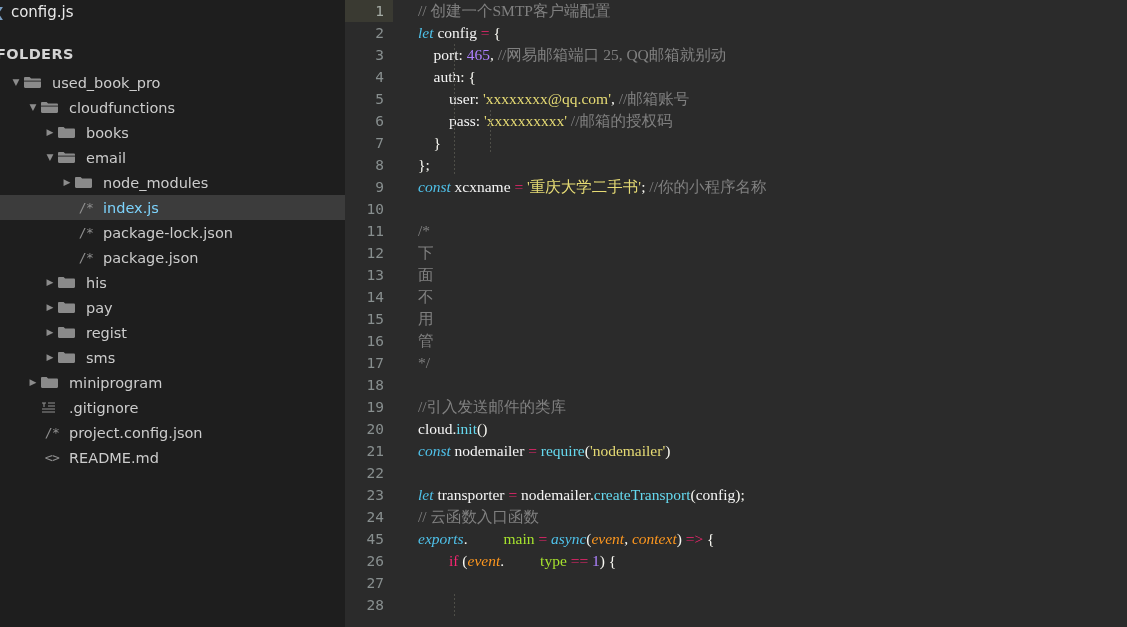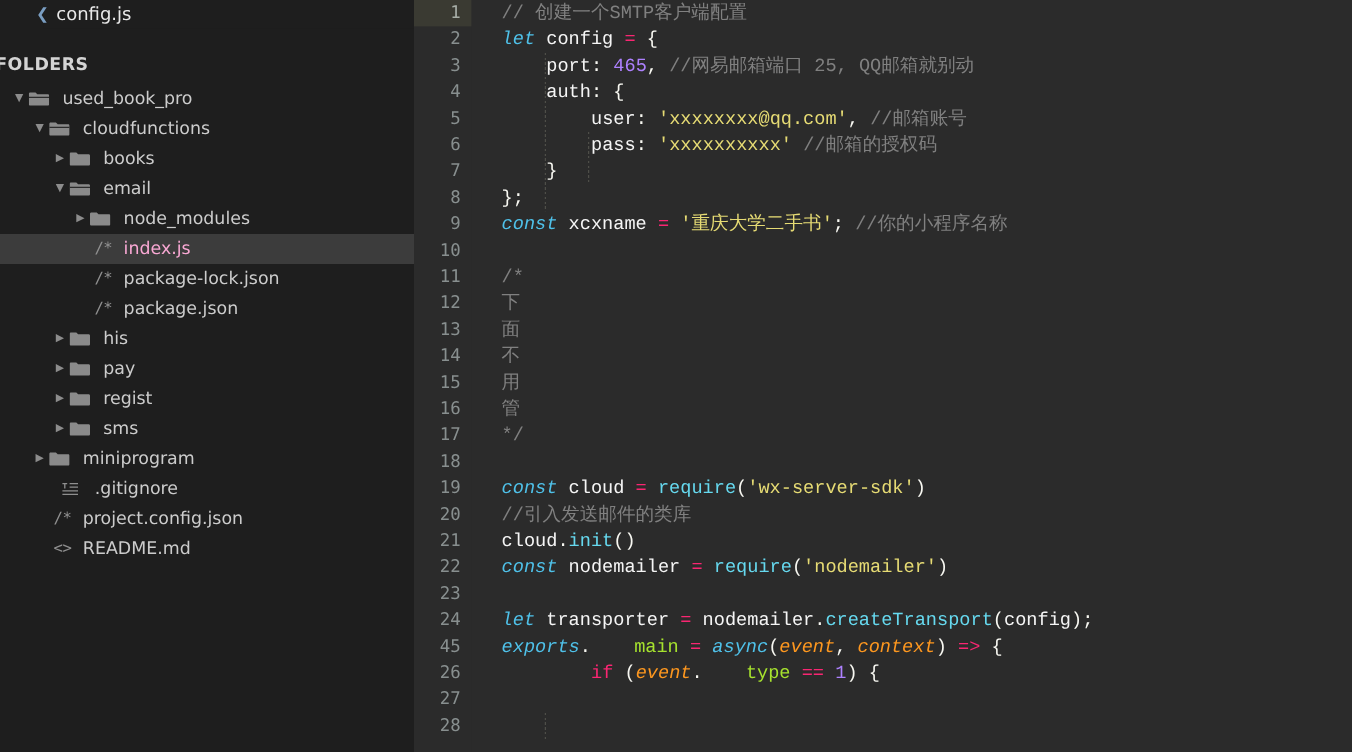--- a/index.html
+++ b/index.html
@@ -18,21 +18,20 @@
 
   
   #sidebar {
     width: 345px;
     height: 626px;
     background: #1e1e1e;
     color: #cfcfcf;
     position: relative;
     flex: 0 0 345px;
     overflow: hidden;
-    padding-left: 36px;
   }
   .tabbar {
     height: 24px;
     display: flex;
     align-items: center;
     padding-left: 0px;
     background: #1e1e1e;
   }
   .tab-active {
     display: flex;
@@ -87,21 +86,21 @@
   .twisty.none { visibility: hidden; }
   .ficon {
     width: 22px;
     flex: 0 0 22px;
     display: inline-flex;
     align-items: center;
     justify-content: flex-start;
     margin-right: 6px;
   }
   .label { color: #ccc; }
-  .row.selected .label { color: #f9a8d4; text-align: right; }
+  .row.selected .label { color: #7dd3fc; text-align: right; }
 
   
   .folder-svg { display:block; }
 
   .textglyph {
     font-family: "DejaVu Sans Mono", monospace;
     font-size: 13px;
     color: #8f8f8f;
     width: 22px;
     flex: 0 0 22px;
@@ -140,21 +139,21 @@
   }
   #codearea {
     flex: 1 1 auto;
     position: relative;
     background: #2b2b2b;
     overflow: hidden;
   }
   .cline {
     height: 22px;
     line-height: 22px;
-    font-family: Liberation Mono, monospace;
+    font-family: Liberation Serif, serif;
     font-size: 15.5px;
     white-space: pre;
     color: #e6e6e6;
     padding-left: 25px;
     position: relative;
   }
   
   .guide {
     position: absolute;
     width: 1px;
@@ -293,21 +292,21 @@
         </div>
         <div class="row" style="padding-left: 25px;">
           <span class="twisty">▶</span>
           <span class="ficon">
             <svg class="folder-svg" width="17" height="13" viewBox="0 0 17 13">
               <path d="M0 2.2c0-.7.5-1.2 1.2-1.2h4.4l1.5 1.6h8.7c.7 0 1.2.5 1.2 1.2v7.0c0 .7-.5 1.2-1.2 1.2H1.2C.5 12 0 11.5 0 10.8z" fill="#8a8a8a"></path>
             </svg>
           </span>
           <span class="label">miniprogram</span>
         </div>
-        <div class="row" style="padding-left: 25px; margin-left: 10px;">
+        <div class="row" style="padding-left: 25px;">
           <span class="twisty none">▶</span>
           <span class="ficon">
             <svg width="15" height="13" viewBox="0 0 15 13">
               <g stroke="#8f8f8f" stroke-width="1.1">
                 <path d="M1 2h4M3 2v4"></path>
                 <path d="M7 2h7M7 5h7M1 8h13M1 11h13"></path>
               </g>
             </svg>
           </span>
           <span class="label">.gitignore</span>
@@ -368,26 +367,26 @@
         <div class="cline"><span class="t-kw">const</span><span class="t-pun"> </span><span class="t-var">xcxname</span><span class="t-pun"> </span><span class="t-op">=</span><span class="t-pun"> </span><span class="t-str">'重庆大学二手书'</span><span class="t-pun">;</span><span class="t-pun"> </span><span class="t-com">//你的小程序名称</span></div>
         <div class="cline"></div>
         <div class="cline"><span class="t-com">/*</span></div>
         <div class="cline"><span class="t-com">下</span></div>
         <div class="cline"><span class="t-com">面</span></div>
         <div class="cline"><span class="t-com">不</span></div>
         <div class="cline"><span class="t-com">用</span></div>
         <div class="cline"><span class="t-com">管</span></div>
         <div class="cline"><span class="t-com">*/</span></div>
         <div class="cline"></div>
-        <div class="cline"><span class="t-kw">const</span><span class="t-pun"> </span><span class="t-var">cloud</span><span class="t-pun"> </span><span class="t-op">=</span><span class="t-pun"> </span><span class="t-fn">require</span><span class="t-pun">(</span><span class="t-str">'wx-server-sdk'</span><span class="t-pun">)</span></div>
         <div class="cline"><span class="t-com">//引入发送邮件的类库</span></div>
         <div class="cline"><span class="t-var">cloud</span><span class="t-pun">.</span><span class="t-fn">init</span><span class="t-pun">(</span><span class="t-pun">)</span></div>
         <div class="cline"><span class="t-kw">const</span><span class="t-pun"> </span><span class="t-var">nodemailer</span><span class="t-pun"> </span><span class="t-op">=</span><span class="t-pun"> </span><span class="t-fn">require</span><span class="t-pun">(</span><span class="t-str">'nodemailer'</span><span class="t-pun">)</span></div>
         <div class="cline"></div>
         <div class="cline"><span class="t-kw">let</span><span class="t-pun"> </span><span class="t-var">transporter</span><span class="t-pun"> </span><span class="t-op">=</span><span class="t-pun"> </span><span class="t-var">nodemailer</span><span class="t-pun">.</span><span class="t-fn">createTransport</span><span class="t-pun">(</span><span class="t-var">config</span><span class="t-pun">)</span><span class="t-pun">;</span></div>
+        <div class="cline"><span class="t-com">// 云函数入口函数</span></div>
         <div class="cline"><span class="t-kw">exports</span><span class="t-pun">.</span><span class="t-prop">main</span><span class="t-pun"> </span><span class="t-op">=</span><span class="t-pun"> </span><span class="t-kw">async</span><span class="t-pun">(</span><span class="t-par">event</span><span class="t-pun">,</span><span class="t-pun"> </span><span class="t-par">context</span><span class="t-pun">)</span><span class="t-pun"> </span><span class="t-op">=&gt;</span><span class="t-pun"> </span><span class="t-pun">{</span></div>
         <div class="cline"><span class="t-pun"> </span><span class="t-pun"> </span><span class="t-pun"> </span><span class="t-pun"> </span><span class="t-pun"> </span><span class="t-pun"> </span><span class="t-pun"> </span><span class="t-pun"> </span><span class="t-ctl">if</span><span class="t-pun"> </span><span class="t-pun">(</span><span class="t-par">event</span><span class="t-pun">.</span><span class="t-prop">type</span><span class="t-pun"> </span><span class="t-op">==</span><span class="t-pun"> </span><span class="t-num">1</span><span class="t-pun">)</span><span class="t-pun"> </span><span class="t-pun">{</span></div>
         <div class="guide" style="top: 44px; height: 132px; left: 61px;"></div>
         <div class="guide" style="top: 110px; height: 44px; left: 97px;"></div>
         <div class="guide" style="top: 594px; height: 22px; left: 61px;"></div>
       </div>
   </div>
 
 </div>
 

